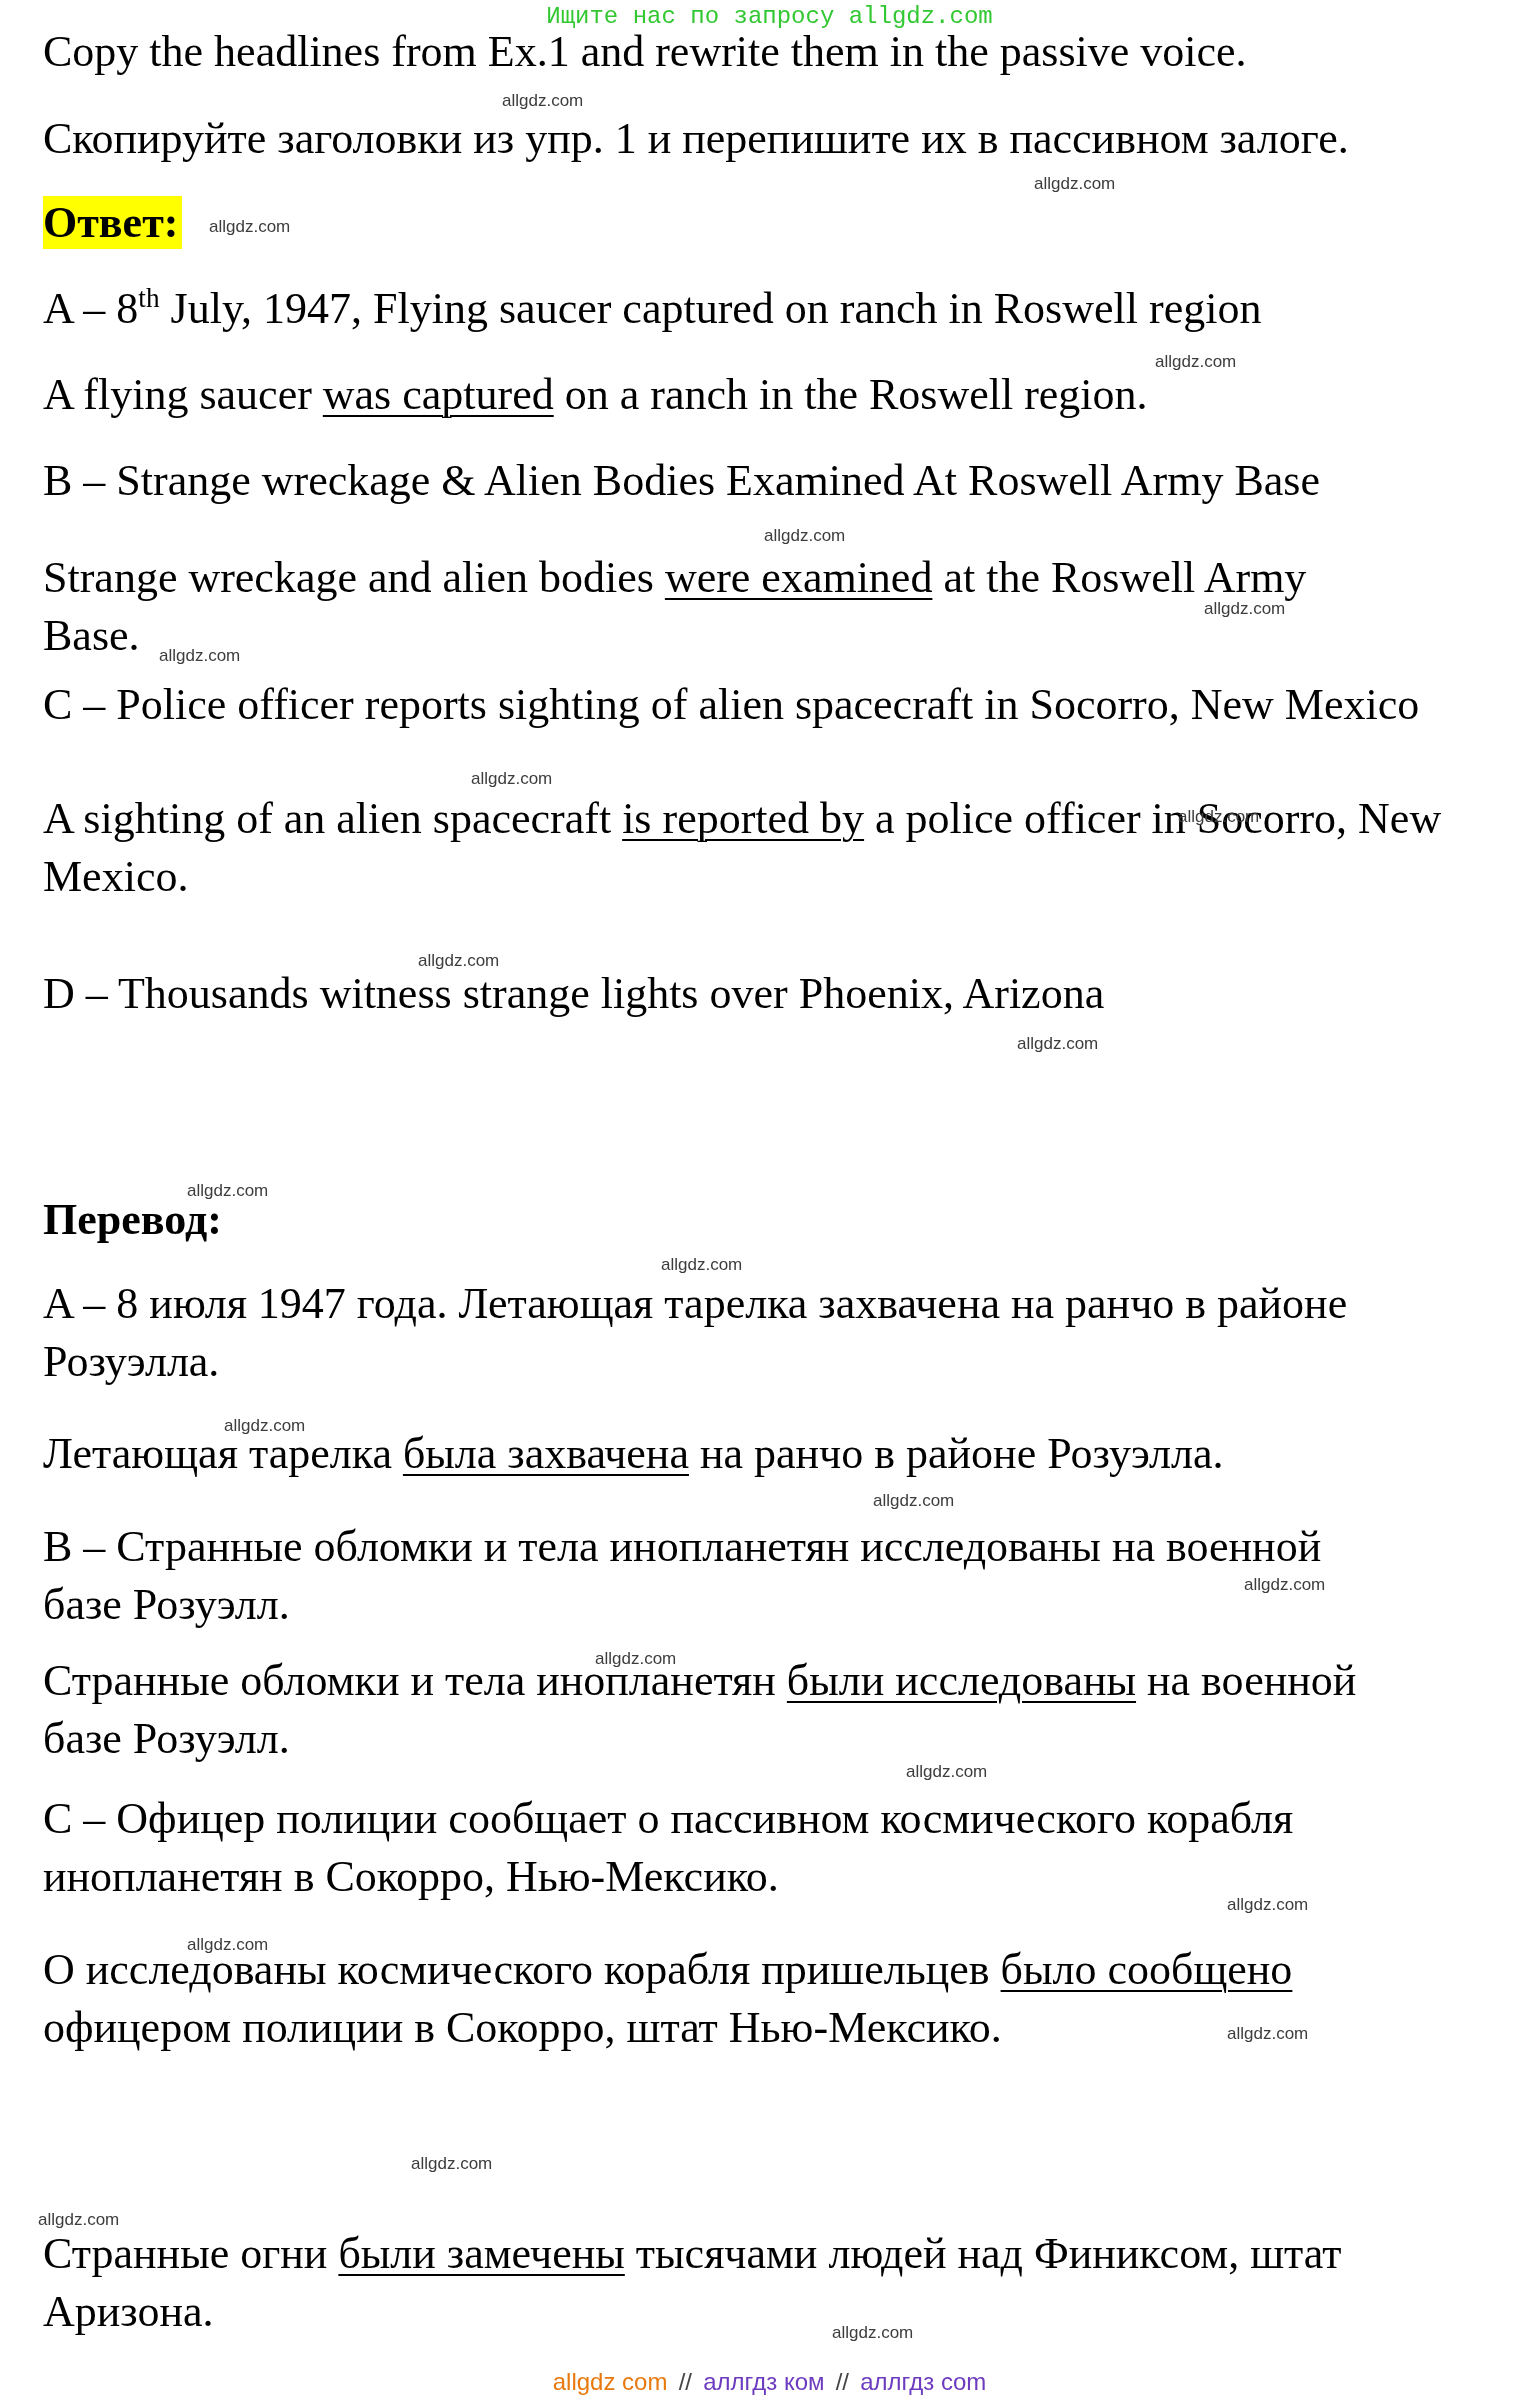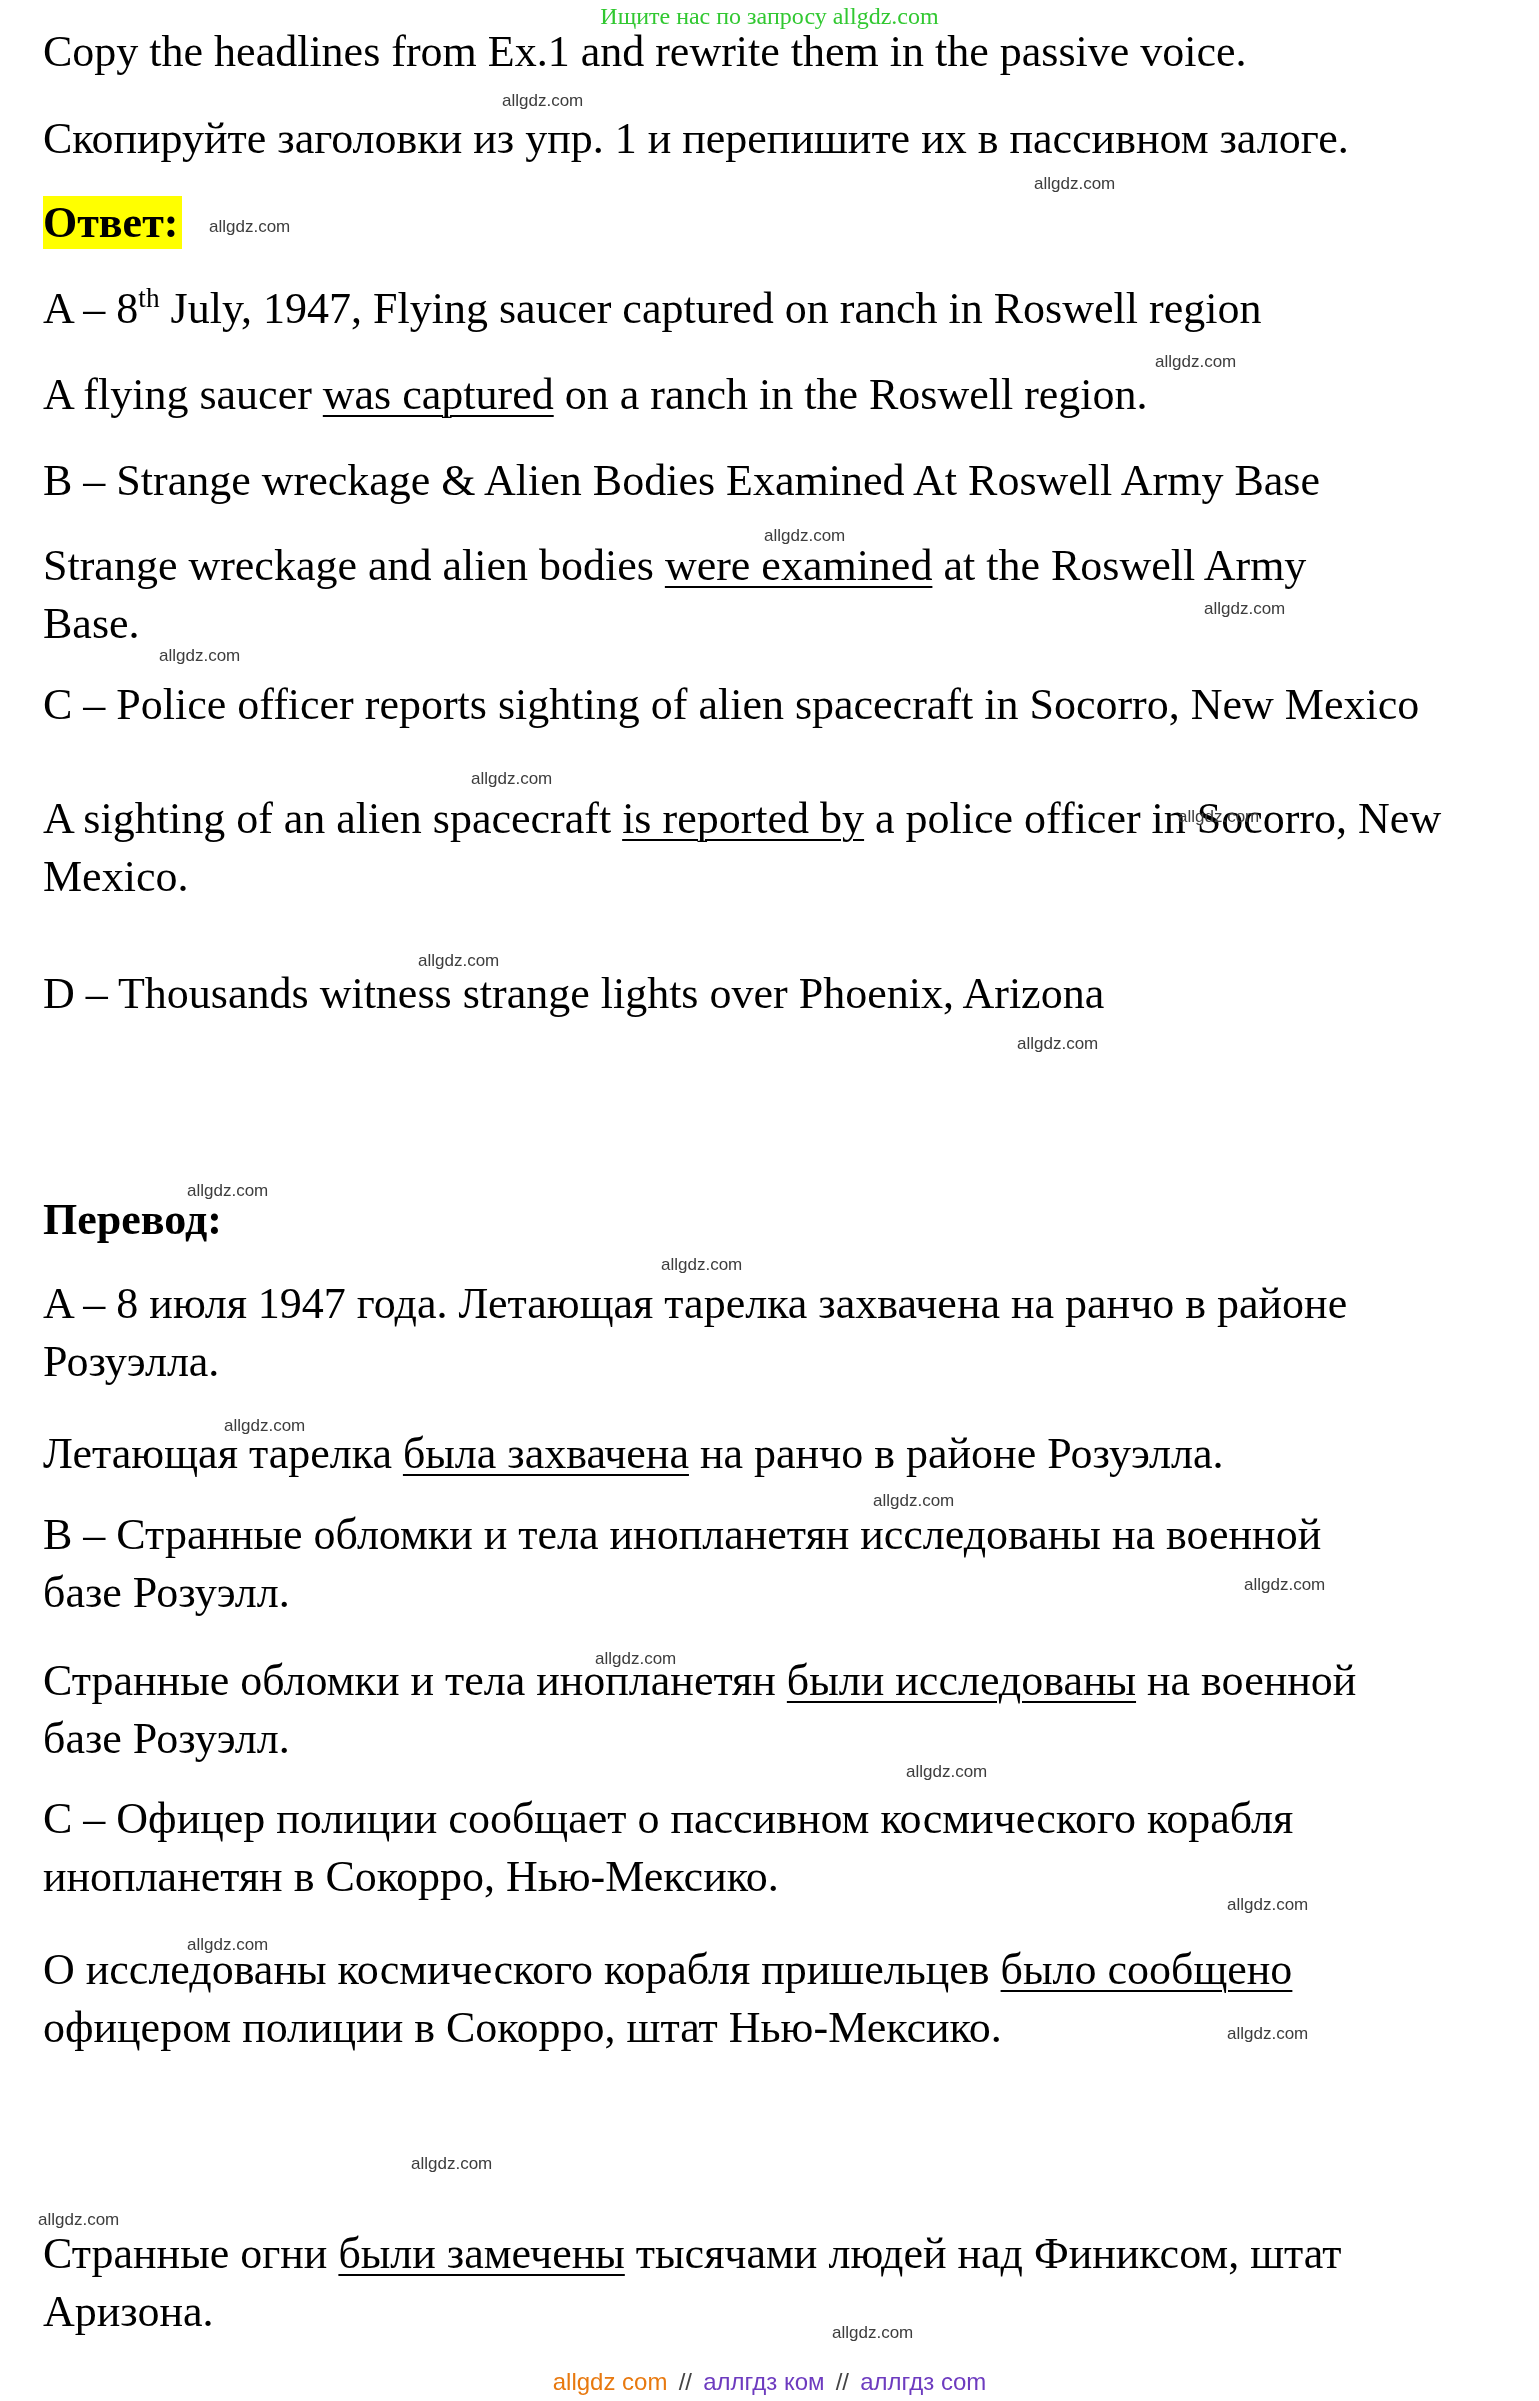--- a/index.html
+++ b/index.html
@@ -11,40 +11,40 @@
     width: 1539px;
     height: 2401px;
     background: #ffffff;
     overflow: hidden;
   }
 
   .promo {
     position: absolute;
     top: 3.2px; left: 0; width: 100%;
     text-align: center;
-    font-family: Liberation Serif, serif;
+    font-family: Liberation Mono, monospace;
     font-size: 24px;
     color: var(--promo-green, #31c831);
   }
 
   .para {
     position: absolute;
     left: 43px;
     width: 1406px;
     font-size: 44px;
     line-height: 58px;
     color: #000;
   }
   .nowrap { white-space: nowrap; }
   .label { font-weight: bold; }
   .hl { background: var(--highlight-yellow, #ffff00); font-weight: bold; padding: 1.6px 3.2px 1.6px 0; }
   .u { text-decoration: underline; text-underline-offset: 5.6px; text-decoration-thickness: 2.4px; }
   sup { font-size: 0.62em; line-height: 0; }
 
-  .w1700 { width: 1359px; }
+  .w1700 { width: 1359px; margin-top: 12px; }
   .w1730 { width: 1383px; }
   .w1850 { width: 1478px; }
   .w1660 { width: 1327px; }
 
   .wm {
     position: absolute;
     font-family: "Liberation Sans", sans-serif;
     font-size: 17px;
     color: var(--watermark-gray, #3d3d3d);
     white-space: nowrap;

